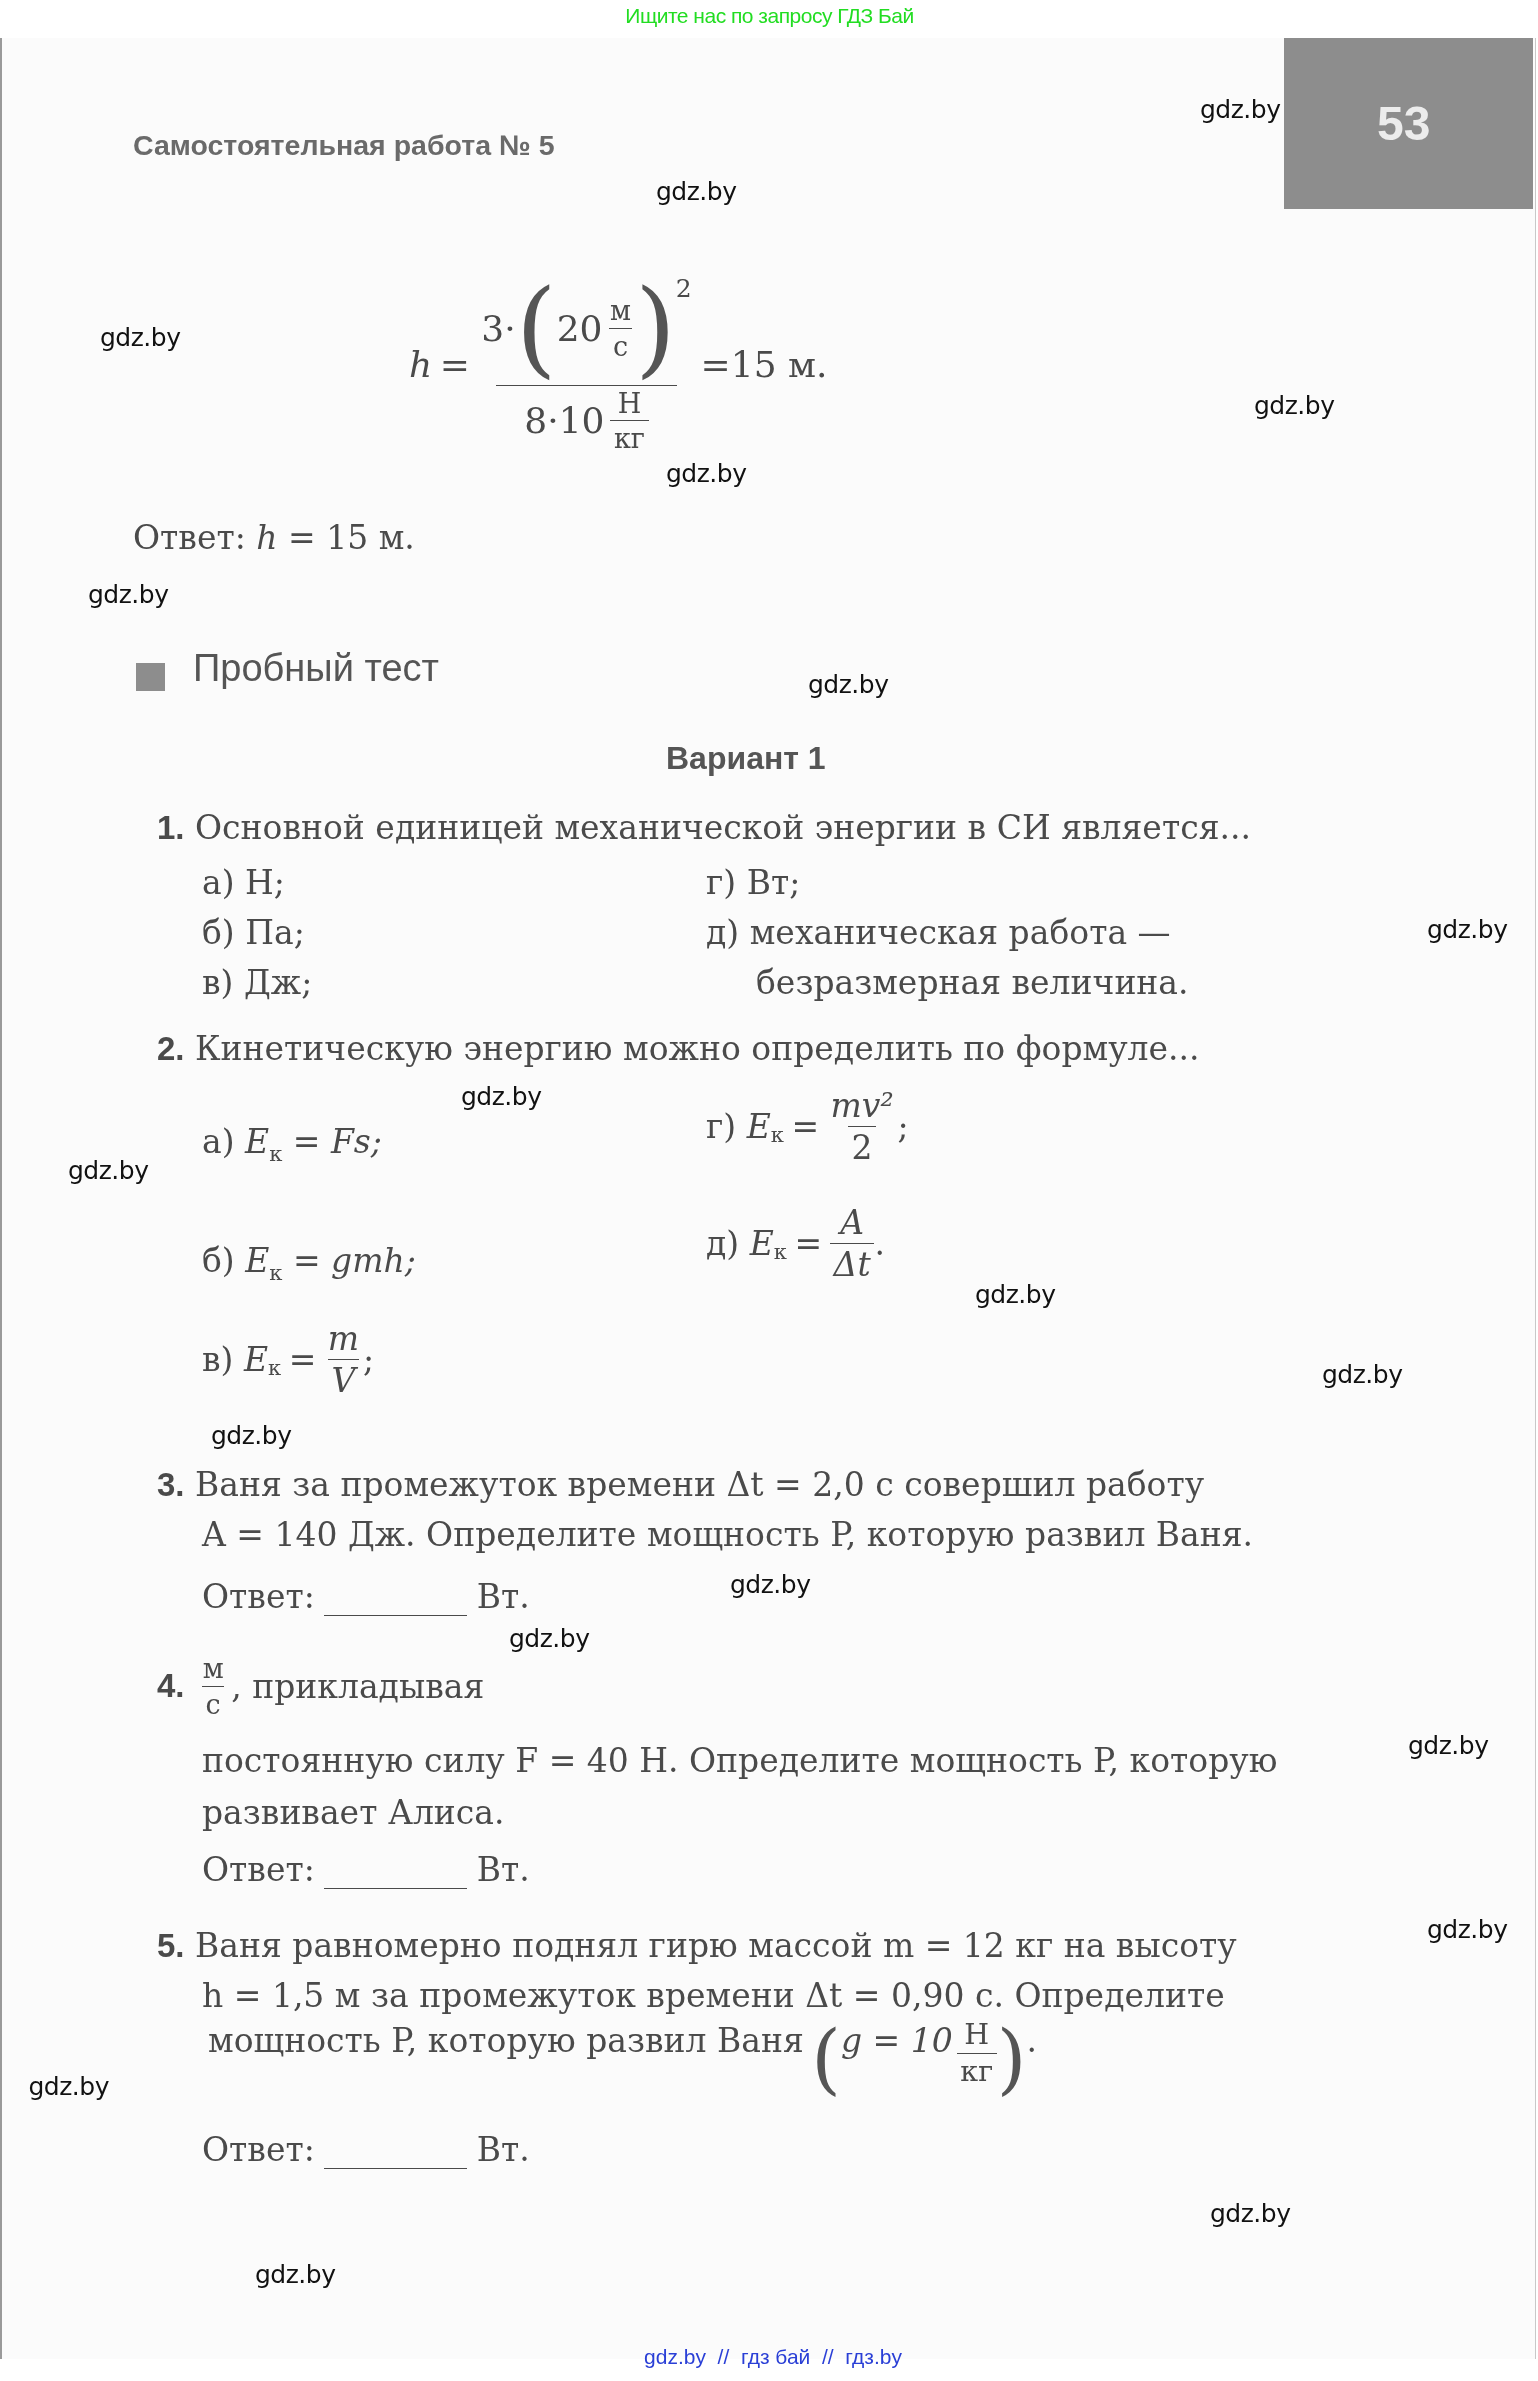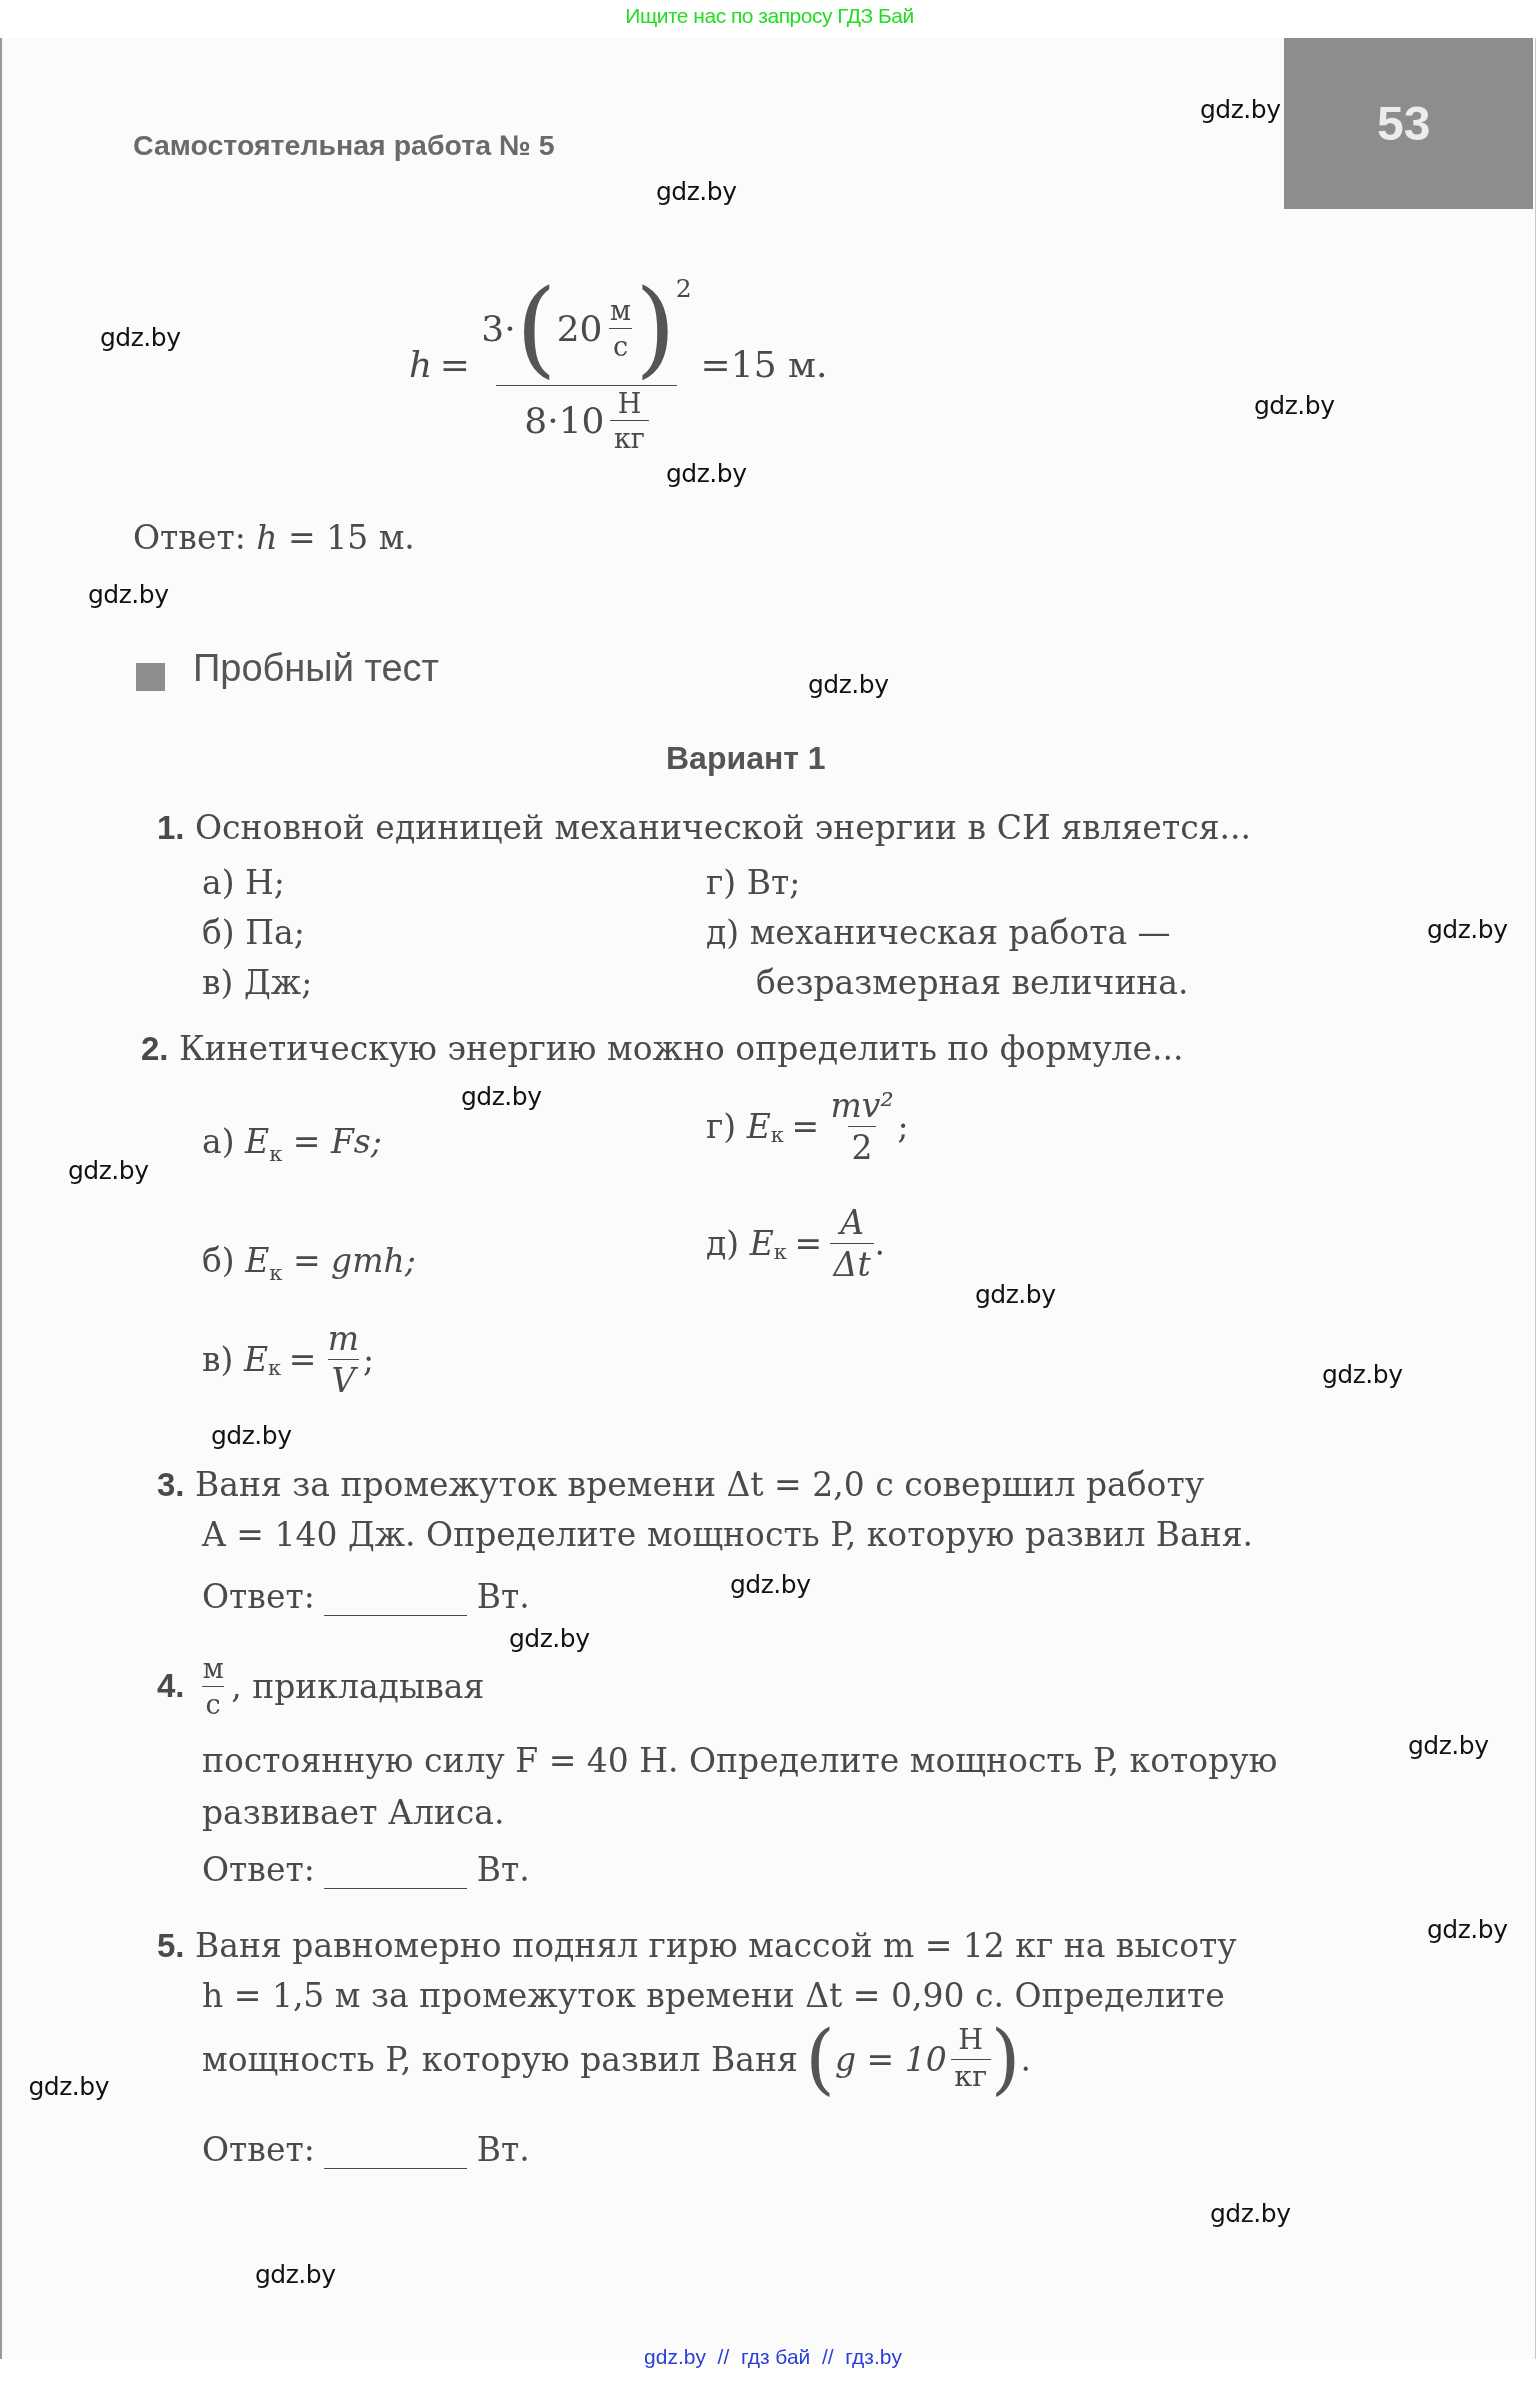--- a/index.html
+++ b/index.html
@@ -114,21 +114,21 @@
   <span class="qnum">1.</span>
   <span>Основной единицей механической энергии в СИ является...</span>
 </div>
 <div class="abs serif" style="left:202px; top:863px;">а) Н;</div>
 <div class="abs serif" style="left:202px; top:913px;">б) Па;</div>
 <div class="abs serif" style="left:202px; top:963px;">в) Дж;</div>
 <div class="abs serif" style="left:706px; top:863px;">г) Вт;</div>
 <div class="abs serif" style="left:706px; top:913px;">д) механическая работа —</div>
 <div class="abs serif" style="left:756px; top:963px;">безразмерная величина.</div>
 
-<div class="abs serif" style="left:141px; top:1029px;">
+<div class="abs serif" style="left:157px; top:1029px;">
   <span class="qnum">2.</span>
   <span>Кинетическую энергию можно определить по формуле...</span>
 </div>
 <div class="abs serif" style="left:202px; top:1122px;">
   <span>а)</span>
   <i class="v">E</i><sub style="font-size:21px;">к</sub>
   <i class="v">= Fs;</i>
 </div>
 <div class="abs serif" style="left:706px; top:1089px;">
   <span style="display:inline-flex; align-items:center;">
@@ -196,21 +196,21 @@
 <div class="abs serif" style="left:202px; top:1850px;">
   <span>Ответ:</span><span class="blank"></span><span>Вт.</span>
 </div>
 
 <div class="abs serif" style="left:157px; top:1926px;">
   <span class="qnum">5.</span>
   <span>Ваня равномерно поднял гирю массой m = 12 кг на высоту</span>
 </div>
 <div class="abs serif" style="left:202px; top:1976px;">h = 1,5 м за промежуток времени Δt = 0,90 с. Определите</div>
 <div class="abs serif" style="left:202px; top:2021px;">
-  <span style="display:inline-flex; align-items:center;">
+  <span style="display:inline-flex; margin-left:6px;">
     <span>мощность P, которую развил Ваня</span>
     <span class="paren-sm" style="margin-left:7.6px;">(</span>
     <i class="v">g = 10</i>
     <span class="frac" style="font-size:28.5px; margin-left:3.8px;">
         <span class="num">Н</span>
         <span class="den">кг</span>
       </span>
     <span class="paren-sm">)</span>
     <span>.</span>
   </span>

